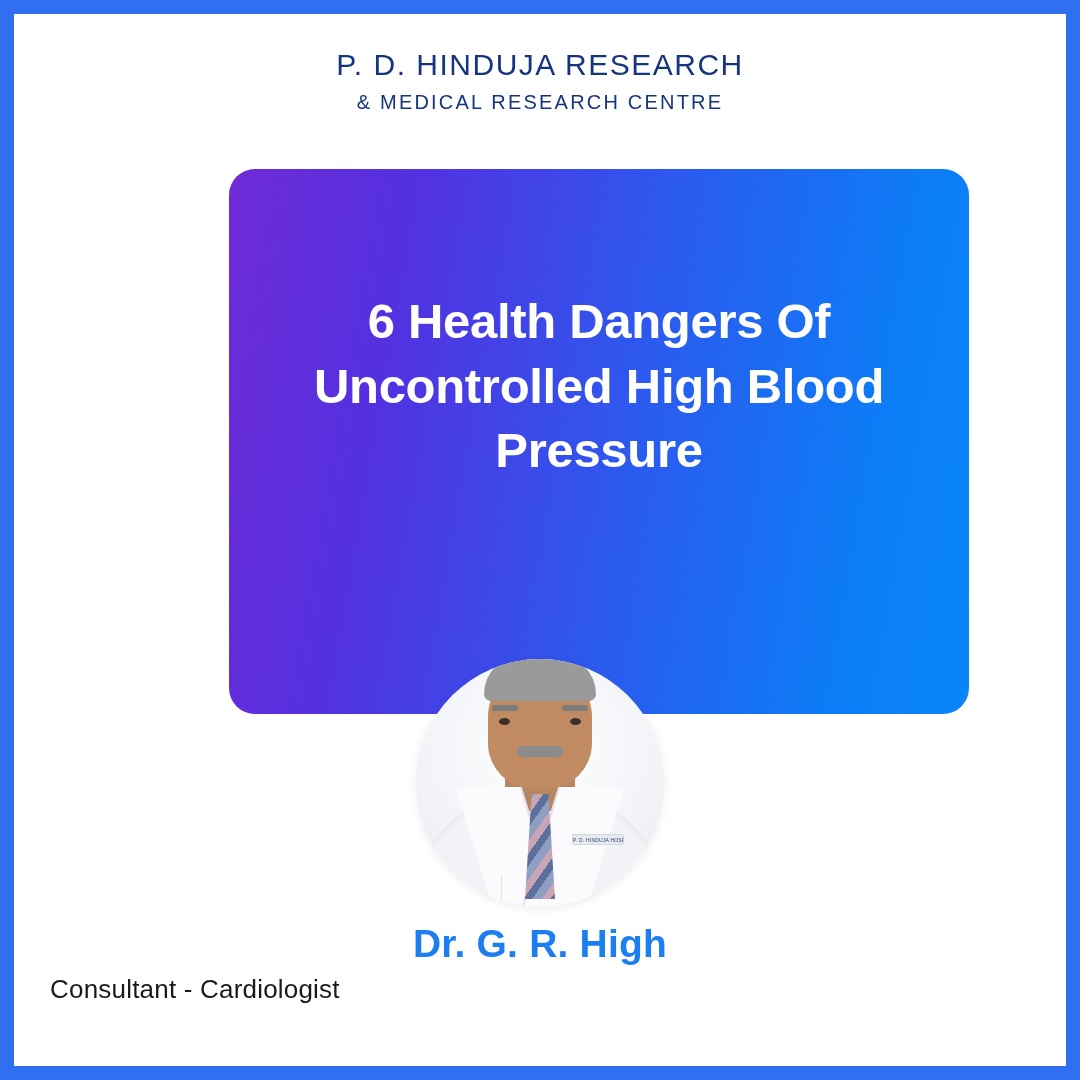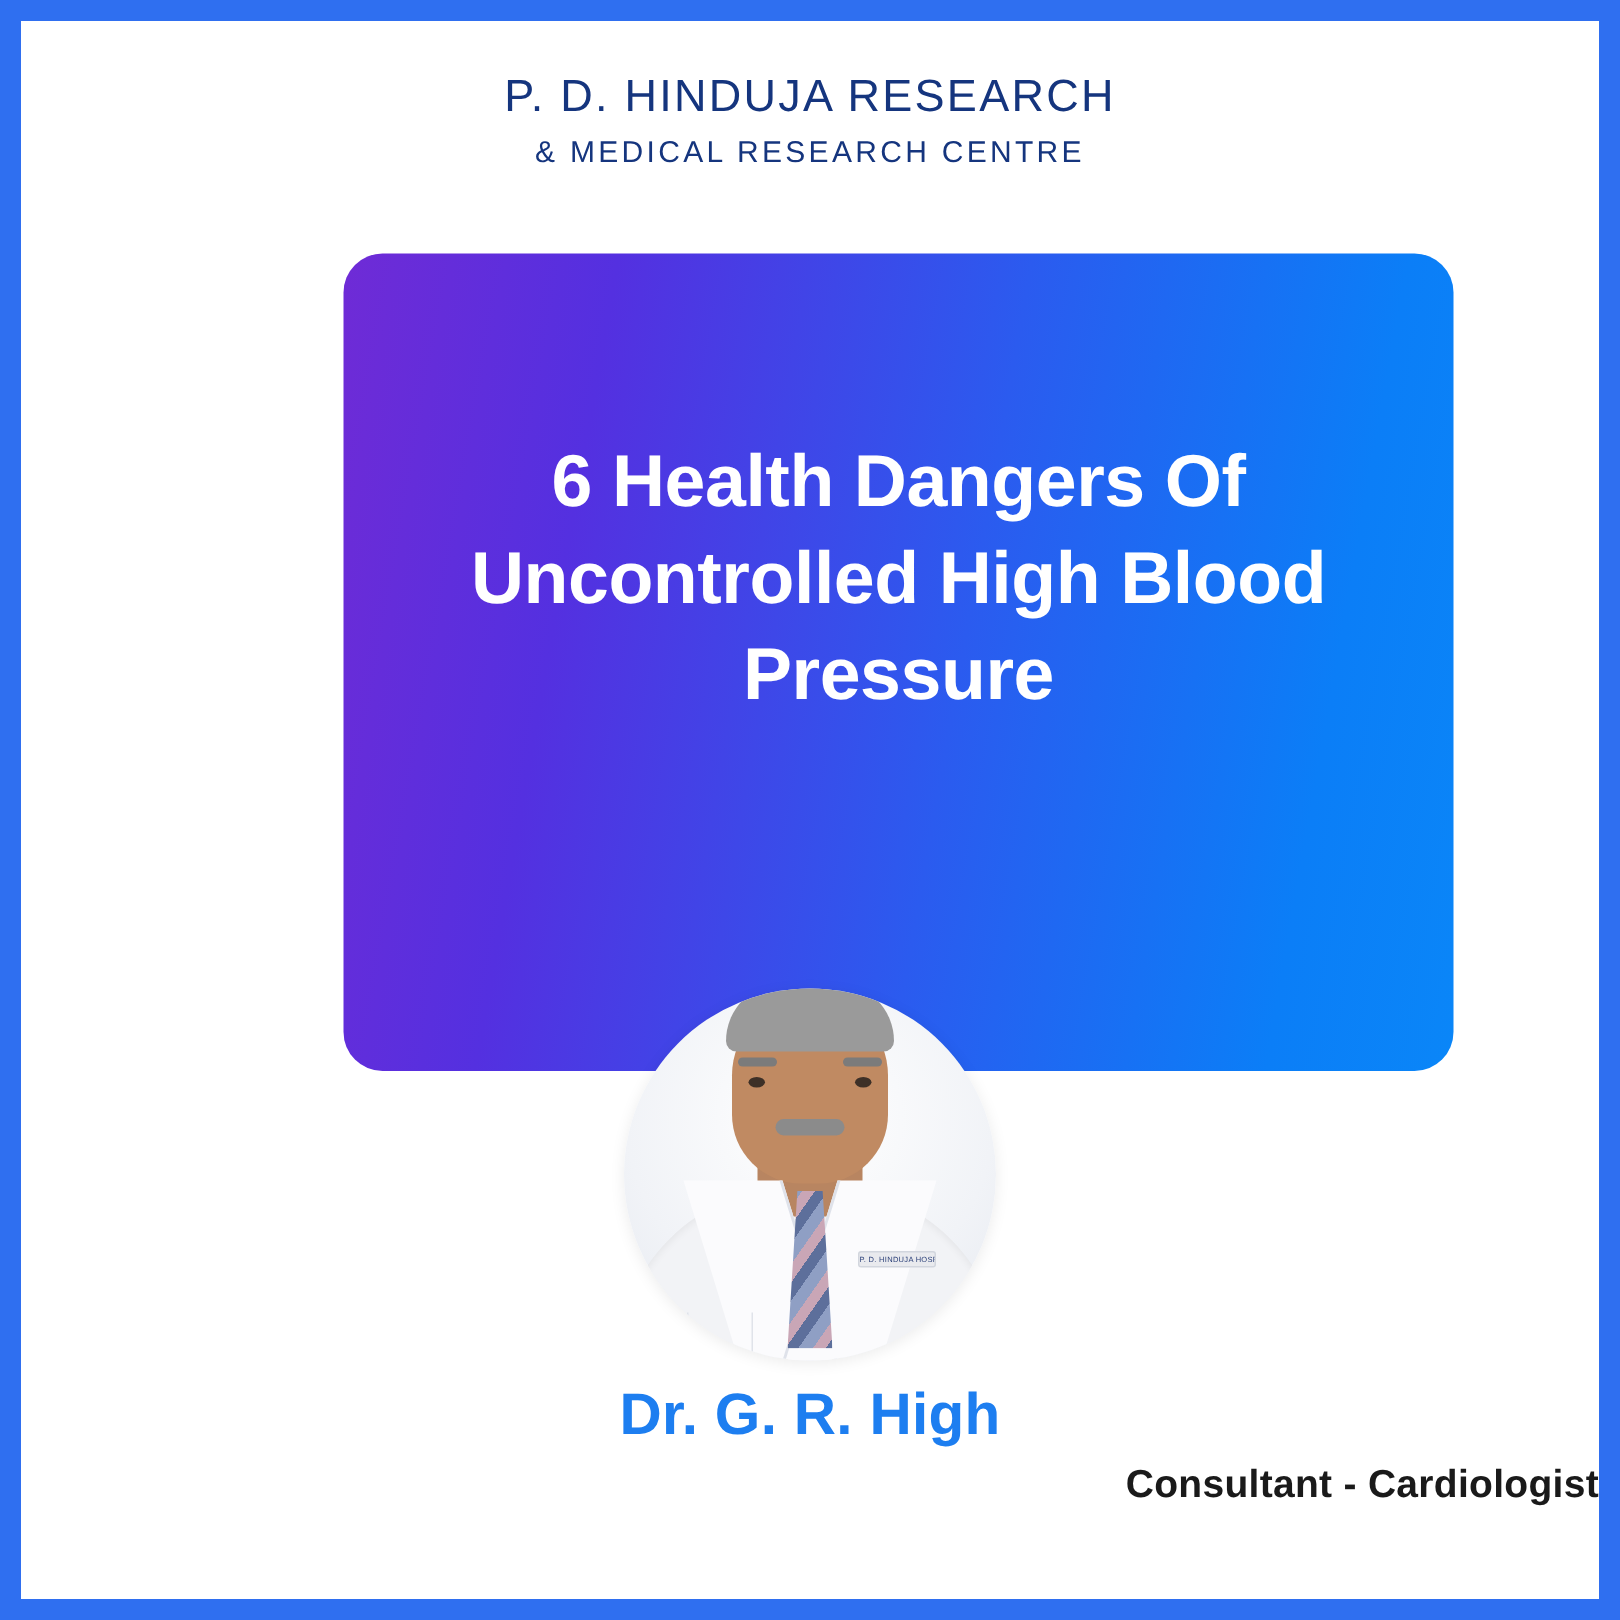--- a/index.html
+++ b/index.html
@@ -232,25 +232,26 @@
     font-size: 39px;
     font-weight: 700;
     letter-spacing: 0.2px;
   }
 
   .doctor-role {
     position: absolute;
     top: 960px;
     left: 0;
     width: 100%;
-    text-align: right;
+    text-align: left;
     color: #1a1a1a;
     font-size: 26px;
-    font-weight: 700;
+    font-weight: 400;
     letter-spacing: 0.2px;
+    padding-left: 36px;
   }
 </style>
 </head>
 <body>
 
 <div class="poster">
   <div class="poster-inner">
 
     <div class="brand">
       <div class="brand-line1">

